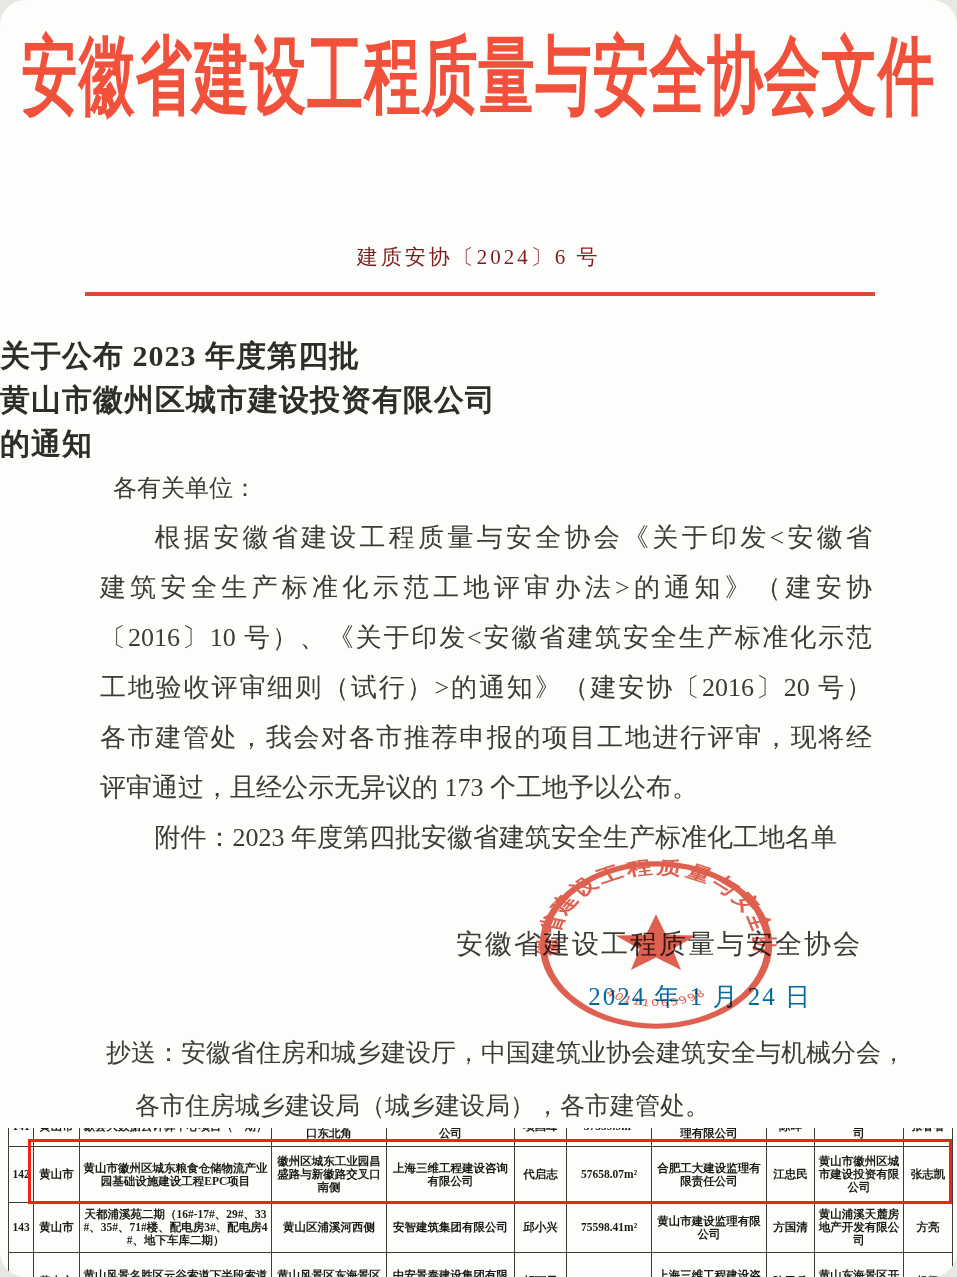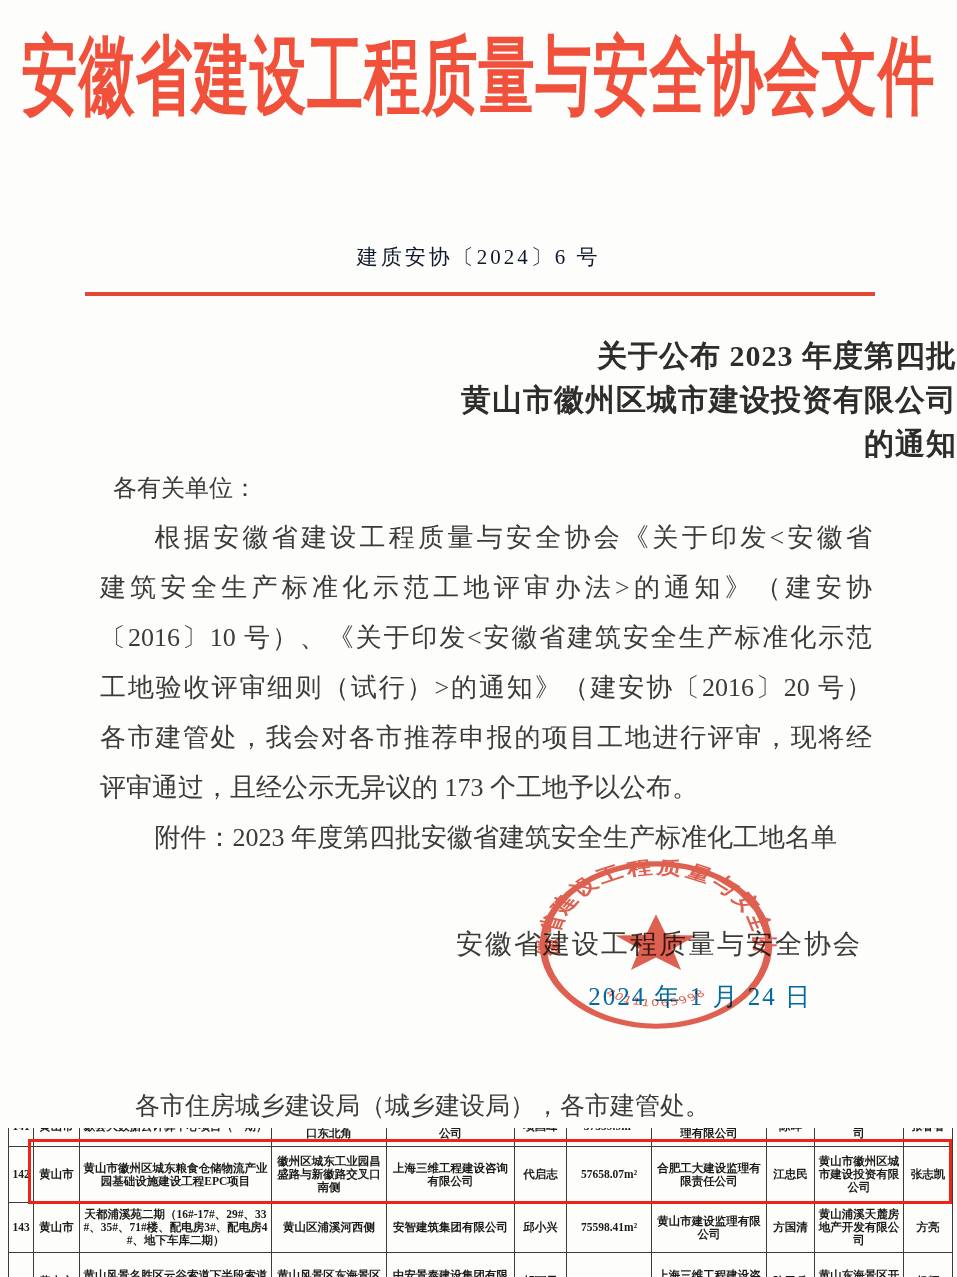--- a/index.html
+++ b/index.html
@@ -1,36 +1,36 @@
 <!DOCTYPE html>
 <html><head>
 <meta charset="utf-8">
 <style>
   html,body{margin:0;padding:0;background:#e9e7e4;}
   .page{
     position:relative;width:957px;height:1277px;background:#fdfdfc;
     overflow:hidden;margin:0 auto;
-    font-family:"Liberation Serif","DejaVu Serif",serif;color:#35342f;
+    font-family:"Liberation Serif","DejaVu Serif",serif;color:#35342f;border-radius:25px;
   }
   
   .header-title{
     position:absolute;top:20px;left:0;width:100%;text-align:center;
     font-size:55px;font-weight:bold;color:#f1503a;letter-spacing:1px;
     transform:scale(1.02,1.55);transform-origin:center top;white-space:nowrap;
   }
   .doc-number{
     position:absolute;top:243px;left:0;width:100%;text-align:center;
-    font-size:21px;letter-spacing:3px;color:#0f172a;
+    font-size:21px;letter-spacing:3px;color:#7f1d1d;
   }
   .red-rule{
     position:absolute;top:292px;left:85px;width:790px;height:4px;background:#e34634;
   }
   
   .notice-title{
-    position:absolute;top:334px;left:0;width:100%;text-align:right;
+    position:absolute;top:334px;left:0;width:100%;text-align:left;
     font-size:30px;font-weight:bold;line-height:44px;color:#2e2d29;letter-spacing:1px;
   }
   
   .salutation{position:absolute;top:472px;left:113px;font-size:24px;color:#3c3b36;}
   .body-text{position:absolute;top:513px;left:100px;width:772px;font-size:26px;color:#3c3b36;}
   .body-text .line{height:50px;line-height:50px;white-space:nowrap;}
   .body-text .line.just{text-align:justify;text-align-last:justify;white-space:normal;overflow:hidden;}
   .body-text .line.indent{text-indent:2.1em;}
   
   .signature{position:absolute;top:926px;right:95px;font-size:27px;letter-spacing:2px;color:#3c3b36;z-index:1;}
@@ -108,20 +108,21 @@
       <text fill="#d93a26" font-size="25" font-weight="bold" letter-spacing="3" font-family="Liberation Serif, DejaVu Serif, serif">
         <textPath href="#sealArcTop" startOffset="50%" text-anchor="middle">安徽省建设工程质量与安全协会</textPath>
       </text>
       <path id="sealArcBottom" d="M 79.4,197.1 A 84,84 0 0 0 180.6,197.1" fill="none"></path>
       <text fill="#d93a26" font-size="13" letter-spacing="1.5" font-family="DejaVu Sans, sans-serif">
         <textPath href="#sealArcBottom" startOffset="50%" text-anchor="middle">3401110659986</textPath>
       </text>
     </g>
   </svg>
 
+  <div class="cc1">抄送：安徽省住房和城乡建设厅，中国建筑业协会建筑安全与机械分会，</div>
   <div class="cc2">各市住房城乡建设局（城乡建设局），各市建管处。</div>
 
   <div class="table-wrap">
     <table class="sites">
       <colgroup>
         <col class="c1">
           <col class="c2">
           <col class="c3">
           <col class="c4">
           <col class="c5">

